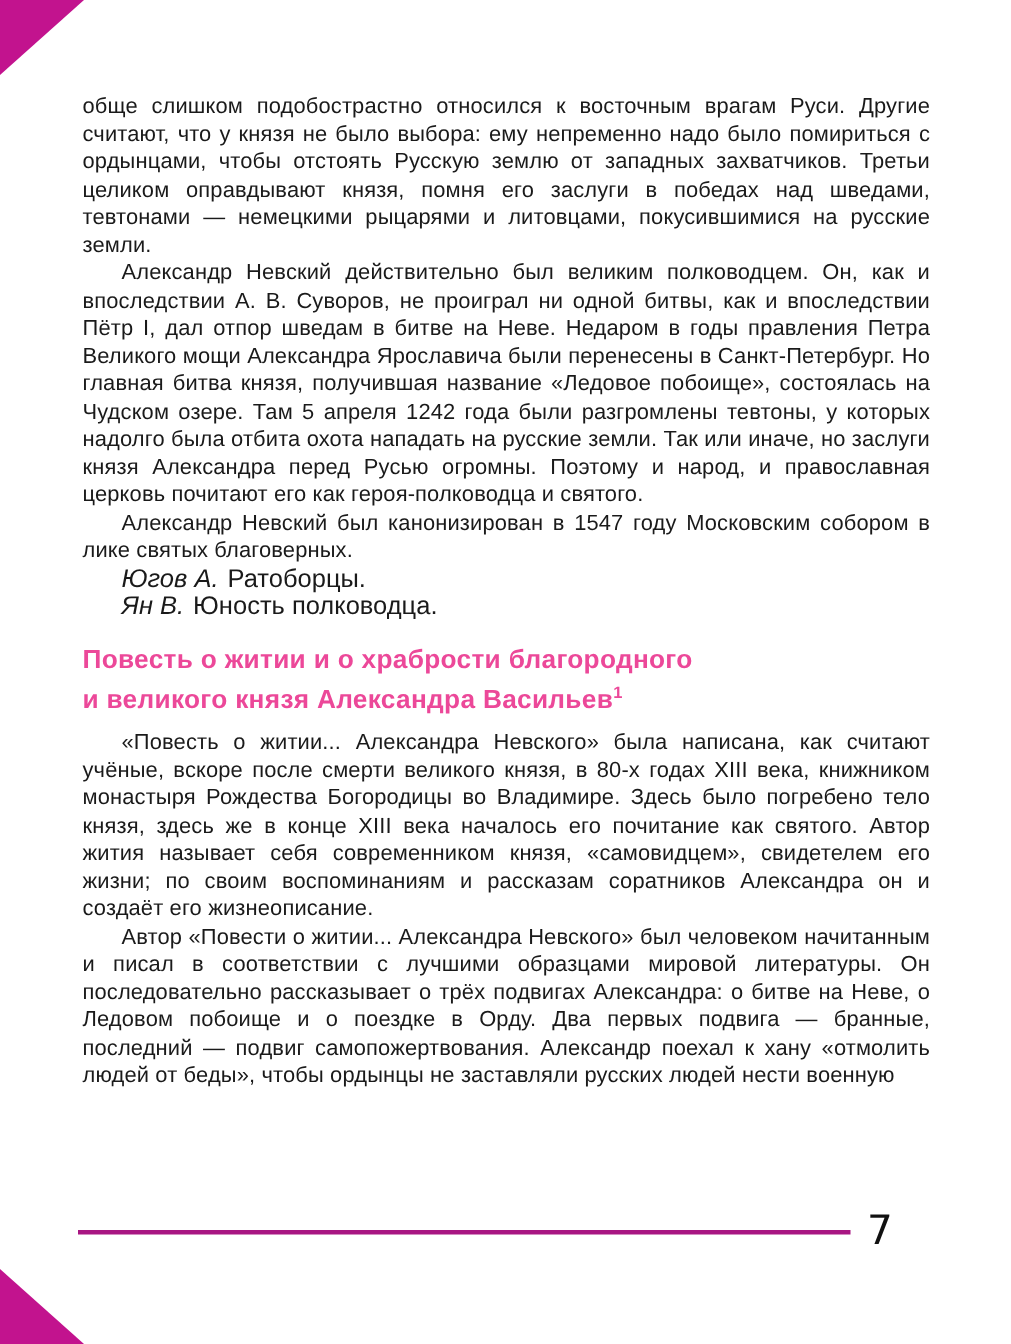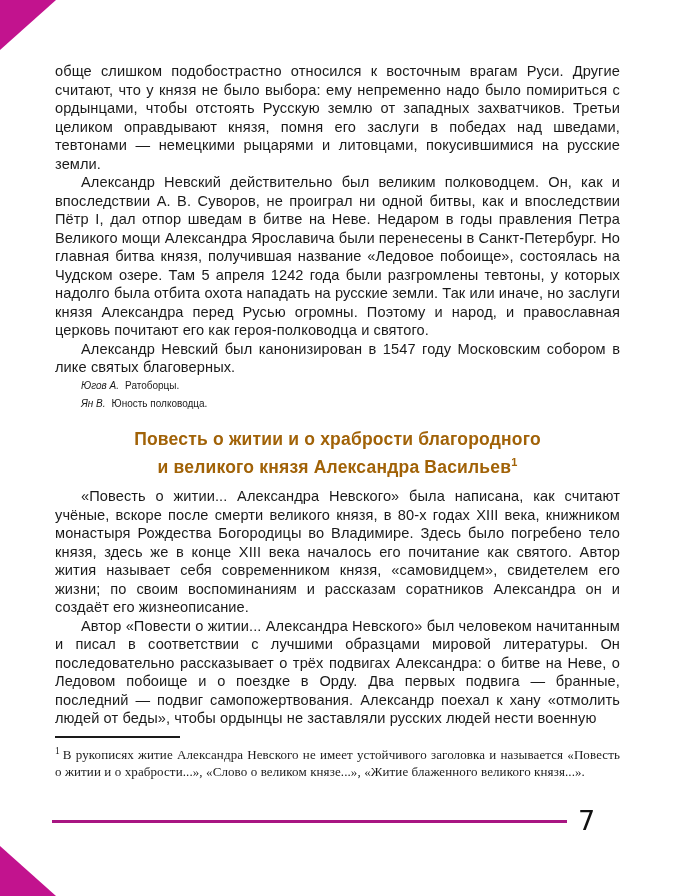--- a/index.html
+++ b/index.html
@@ -25,30 +25,30 @@
     margin:0;
     font-size:14.6px;
     line-height:18.5px;
     text-align:justify;
     letter-spacing:0.1px;
   }
   .content p.indent { text-indent:26px; }
 
   .book-list { margin:0; }
   .book-line {
-    font-size:10px; line-height:18.5px;
+    font-size:17px; line-height:18.5px;
     text-indent:26px;
   }
   .book-line .author { font-style:italic; }
   .book-line .title { margin-left:6px; }
 
   h2.section-heading {
     margin:14px 0 9px 0;
-    text-align:center;
-    color:#a16207;
+    text-align:left;
+    color:#ec4899;
     font-size:17.5px;
     line-height:23px;
     font-weight:bold;
     letter-spacing:0.2px;
   }
   h2.section-heading .hline { display:block; }
   h2.section-heading sup { font-size:11px; }
 
   .footnote {
     margin-top:8px;
@@ -107,23 +107,19 @@
     </div>
 
     <h2 class="section-heading">
       <span class="hline">Повесть о житии и о храбрости благородного</span>
       <span class="hline"><span>и великого князя Александра Васильев</span><sup>1</sup></span>
     </h2>
 
     <p class="indent">«Повесть о житии... Александра Невского» была написана, как считают учёные, вскоре после смерти великого князя, в 80-х годах XIII века, книжником монастыря Рождества Богородицы во Владимире. Здесь было погребено тело князя, здесь же в конце XIII века началось его почитание как святого. Автор жития называет себя современником князя, «самовидцем», свидетелем его жизни; по своим воспоминаниям и рассказам соратников Александра он и создаёт его жизнеописание.</p>
     <p class="indent">Автор «Повести о житии... Александра Невского» был человеком начитанным и писал в соответствии с лучшими образцами мировой литературы. Он последовательно рассказывает о трёх подвигах Александра: о битве на Неве, о Ледовом побоище и о поездке в Орду. Два первых подвига — бранные, последний — подвиг самопожертвования. Александр поехал к хану «отмолить людей от беды», чтобы ордынцы не заставляли русских людей нести военную</p>
 
-    <div class="footnote">
-      <div class="footnote-rule"></div>
-      <p><sup>1</sup><span>В рукописях житие Александра Невского не имеет устойчивого заголовка и называется «Повесть о житии и о храбрости...», «Слово о великом князе...», «Житие блаженного великого князя...».</span></p>
-    </div>
 
   </div>
 
   <div class="bottom-rule"></div>
   <div class="page-number">7</div>
 
 </div>
 
 </body></html>

